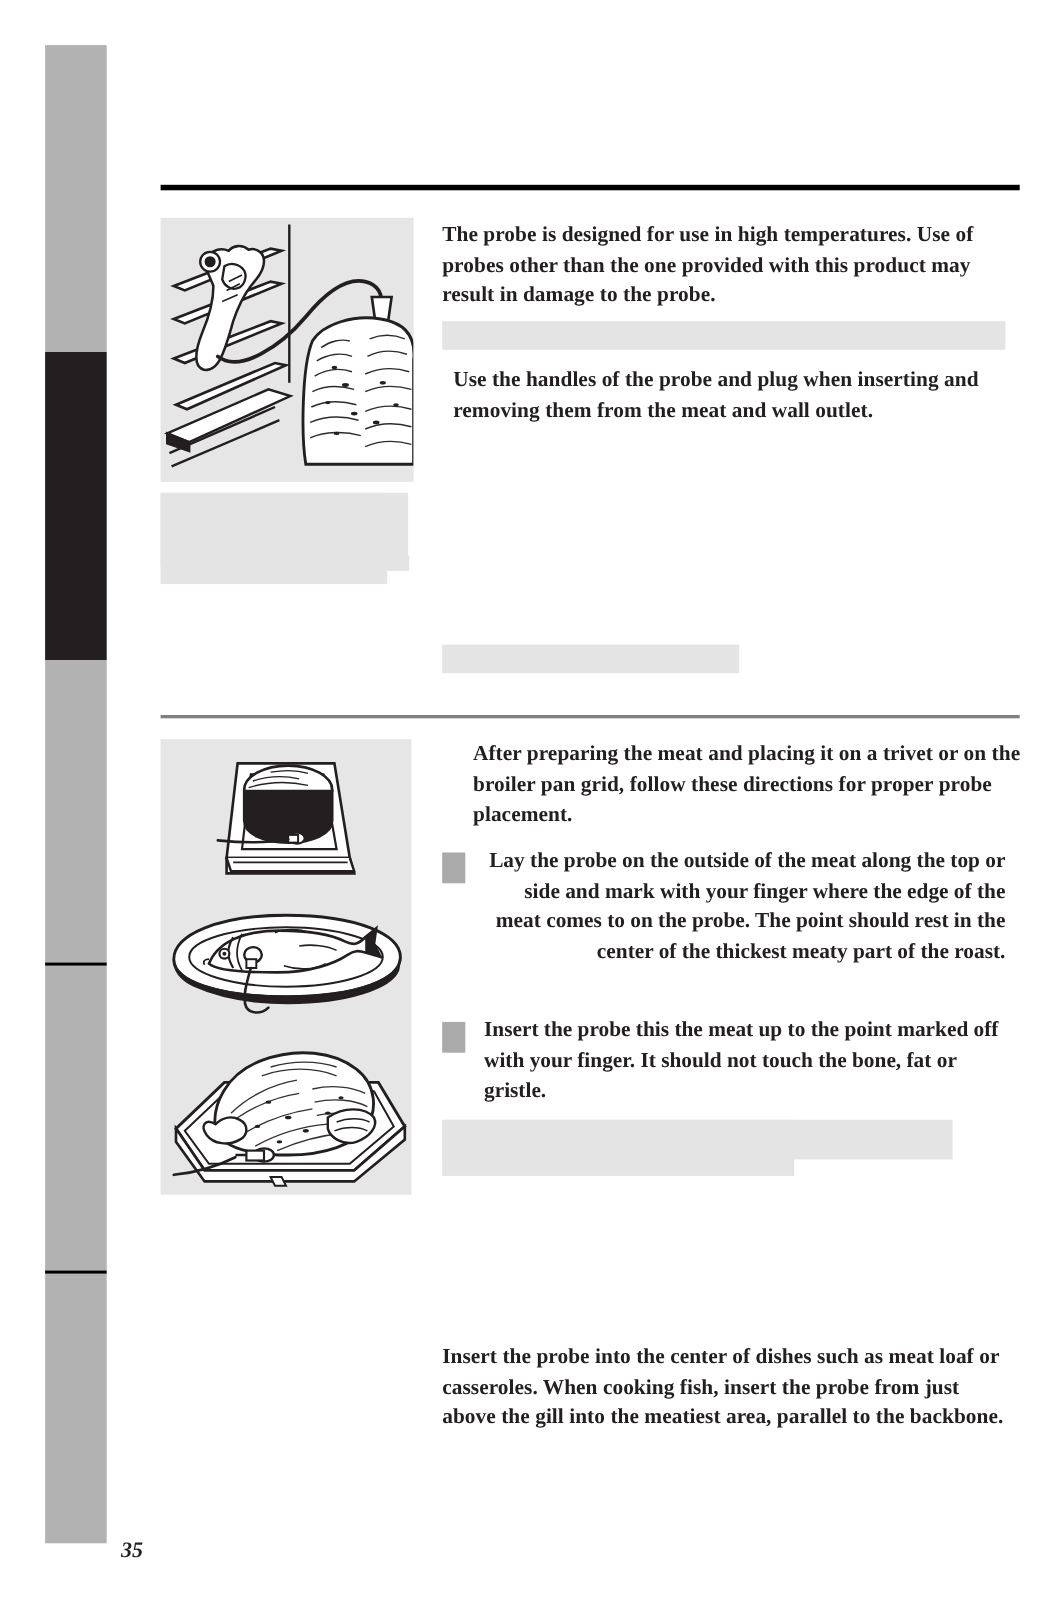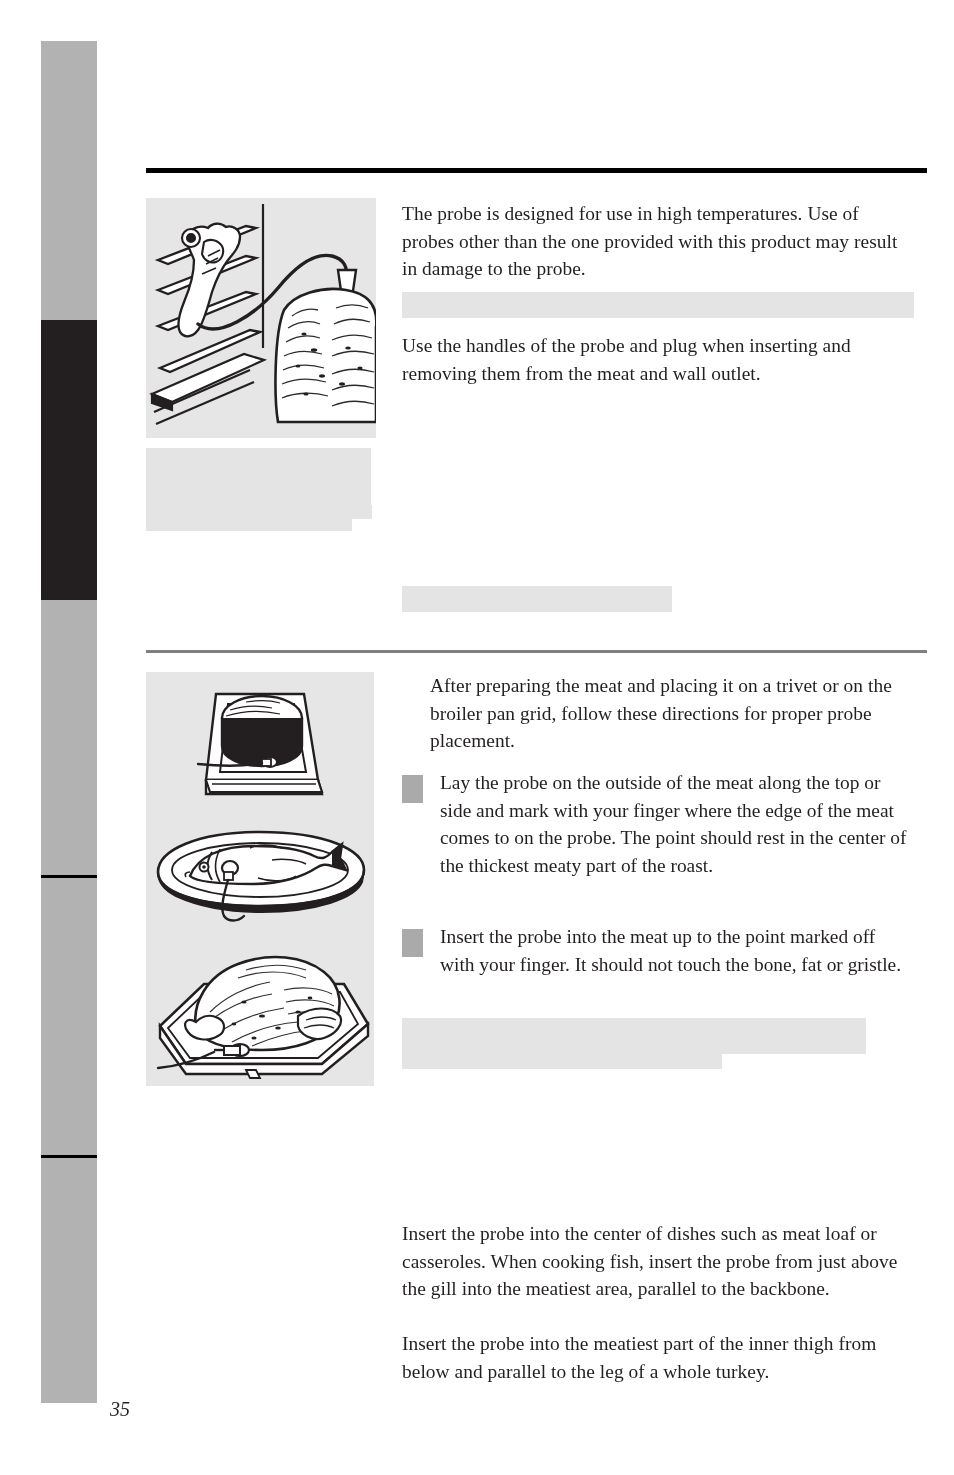--- a/index.html
+++ b/index.html
@@ -38,20 +38,21 @@
     background: #000000;
   }
 
   
   #page-body {
     position: absolute;
     left: 0;
     top: 0;
     width: 954px;
     height: 1321px;
+    font-weight: bold;
   }
 
   .rule-heavy {
     position: absolute;
     left: 146px;
     width: 781px;
     height: 5px;
     background: #000000;
   }
   .rule-light {
@@ -218,21 +219,21 @@
   </div>
 
   <div class="redaction" style="left:146px; top:448px; width:225px; height:67px;"></div>
   <div class="redaction" style="left:146px; top:448px; width:206px; height:83px;"></div>
   <div class="redaction" style="left:256px; top:505px; width:116px; height:14px;"></div>
 
   <div class="para" style="top:200px;">The probe is designed for use in high temperatures. Use of probes other than the one provided with this product may result in damage to the probe.</div>
 
   <div class="redaction" style="left:402px; top:292px; width:512px; height:26px;"></div>
 
-  <div class="para" style="top:332px;">Use the handles of the probe and plug when inserting and removing them from the meat and wall outlet.</div>
+  <div class="para" style="top:332px;margin-left:10px;">Use the handles of the probe and plug when inserting and removing them from the meat and wall outlet.</div>
 
   <div class="redaction" style="left:402px; top:586px; width:270px; height:26px;"></div>
 
   <div class="rule-light" style="top:650px;"></div>
 
   <div class="figure-panel" style="left:146px; top:672px; width:228px; height:414px;">
     <svg width="228" height="414" viewBox="0 0 228 414" xmlns="http://www.w3.org/2000/svg">
       <rect width="228" height="414" fill="#e6e6e6"></rect>
 
       <g>
@@ -350,33 +351,32 @@
           <rect x="78" y="374" width="16" height="9" fill="#ffffff" stroke="#231f20" stroke-width="2"></rect>
           <path d="M78 378 L68 378" stroke="#231f20" stroke-width="2.4"></path>
         </g>
         <path d="M68 380 C52 388 32 394 12 396" stroke="#231f20" stroke-width="2.4" fill="none" stroke-linecap="round"></path>
       </g>
     </svg>
   </div>
 
   <div class="para" style="top:672px;margin-left:28px;">After preparing the meat and placing it on a trivet or on the broiler pan grid, follow these directions for proper probe placement.</div>
 
-  <div class="bullet-row" style="top:769px;">
+  <div class="bullet-row" style="top:769px;text-align:right;">
     <span class="bullet-mark"></span>
     <div class="bullet-text">Lay the probe on the outside of the meat along the top or side and mark with your finger where the edge of the meat comes to on the probe. The point should rest in the center of the thickest meaty part of the roast.</div>
   </div>
 
   <div class="bullet-row" style="top:923px;">
     <span class="bullet-mark"></span>
-    <div class="bullet-text">Insert the probe into the meat up to the point marked off with your finger. It should not touch the bone, fat or gristle.</div>
+    <div class="bullet-text">Insert the probe this the meat up to the point marked off with your finger. It should not touch the bone, fat or gristle.</div>
   </div>
 
   <div class="redaction" style="left:402px; top:1018px; width:464px; height:36px;"></div>
   <div class="redaction" style="left:402px; top:1018px; width:320px; height:51px;"></div>
 
 
   <div class="para" style="top:1220px;">Insert the probe into the center of dishes such as meat loaf or casseroles. When cooking fish, insert the probe from just above the gill into the meatiest area, parallel to the backbone.</div>
 
-  <div class="para" style="top:1330px;">Insert the probe into the meatiest part of the inner thigh from below and parallel to the leg of a whole turkey.</div>
 
   <div id="page-number">35</div>
 
 </div>
 
 </body></html>

